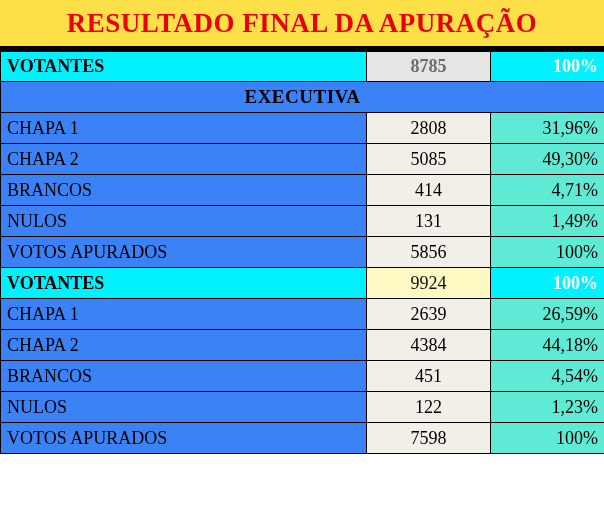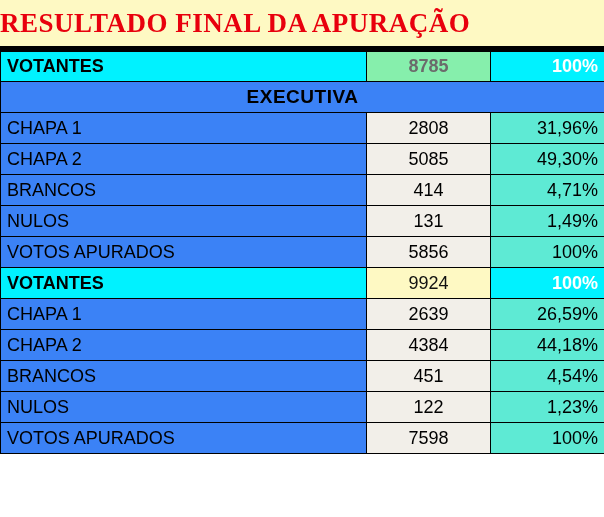--- a/index.html
+++ b/index.html
@@ -16,42 +16,42 @@
   .sheet {
     width: 604px;
     height: 517px;
     box-sizing: border-box;
     position: relative;
   }
   .title-row {
     height: 46px;
     display: flex;
     align-items: center;
-    justify-content: flex-start;
+    justify-content: center;
     border-bottom: 3px solid #000;
-    background: #fef9c3;
+    background: #fde047;
   }
   .title-text {
     font-family: "Liberation Serif", serif;
     font-weight: bold;
     font-size: 27px;
     color: #e8000d;
     letter-spacing: 0.5px;
     white-space: nowrap;
   }
   table.result {
     width: 604px;
     border-collapse: collapse;
     table-layout: fixed;
   }
   table.result td {
     border: 1px solid #000;
     height: 31px;
     font-size: 18px;
-    font-family: Liberation Sans, sans-serif;
+    font-family: Liberation Serif, serif;
     padding: 0 6px;
     box-sizing: border-box;
     overflow: hidden;
     white-space: nowrap;
   }
   col.c-label { width: 366px; }
   col.c-votes { width: 124px; }
   col.c-pct   { width: 114px; }
 
   .lbl { text-align: left; }
@@ -59,21 +59,21 @@
   .pct { text-align: right; }
 
   
   tr.votantes td {
     background: #00f2ff;
     font-weight: bold;
   }
   tr.votantes td.lbl { color: #000; }
   tr.votantes td.num {
     color: #6b6b6b;
-    background: #86efac;
+    background: #e5e5e5;
   }
   tr.votantes td.pct {
     color: #ffffff;
     background: #00f2ff;
     text-align: right;
   }
   tr.votantes.alt td.num {
     background: #fef9c3;
     color: #111;
     font-weight: normal;

